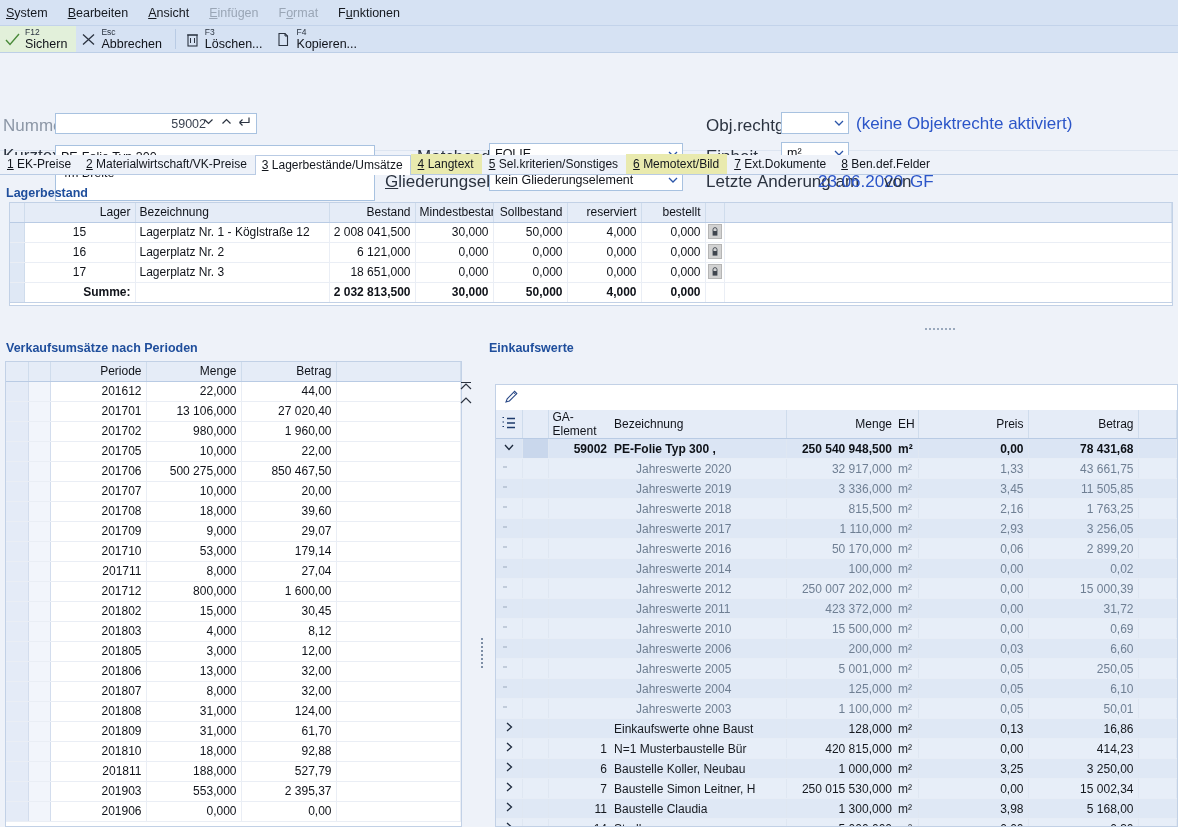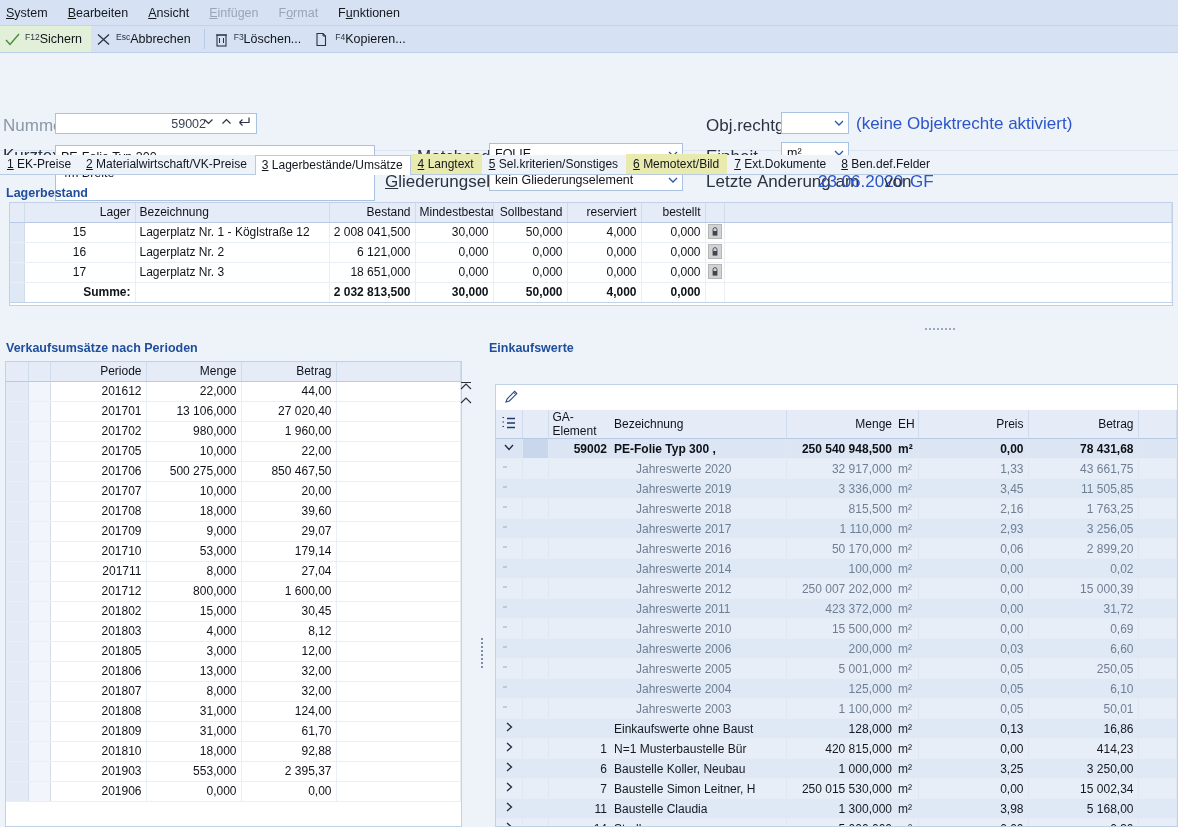--- a/index.html
+++ b/index.html
@@ -31,21 +31,21 @@
     display: flex; align-items: stretch;
     border-bottom: 1px solid #bdcfe7;
   }
   .tb-btn {
     display: flex; align-items: center; gap: 4px;
     padding: 0 9px 0 4px; cursor: default; position: relative;
   }
   .tb-btn.first { background: #e2f0da; }
   .tb-sep { width: 1px; background: #b9cbe4; margin: 3px 4px; }
   .tb-ico { width: 17px; height: 17px; display: inline-block; flex: none; }
-  .tb-lbls { display: flex; flex-direction: row; line-height: 1; }
+  .tb-lbls { display: flex; flex-direction: column; line-height: 1; }
   .tb-key { font-size: 8.5px; color: #2a3340; margin-bottom: 1px; }
   .tb-lab { font-size: 12.5px; color: #10131a; }
 
   
   .form {
     position: relative; background: #eef2f9;
     height: 98px; border-bottom: 1px solid #dde5f1;
   }
   .lbl { position: absolute; font-size: 17px; color: #2b3340; white-space: nowrap; }
   .lbl.grey { color: #8c97a6; }
@@ -563,20 +563,28 @@
             <td class="rsel"></td>
             <td class="rsel2"></td>
             <td class="ar">201810</td>
             <td class="ar">18,000</td>
             <td class="ar">92,88</td>
             <td class=""></td>
           </tr>
           <tr>
             <td class="rsel"></td>
             <td class="rsel2"></td>
+            <td class="ar">201811</td>
+            <td class="ar">188,000</td>
+            <td class="ar">527,79</td>
+            <td class=""></td>
+          </tr>
+          <tr>
+            <td class="rsel"></td>
+            <td class="rsel2"></td>
             <td class="ar">201903</td>
             <td class="ar">553,000</td>
             <td class="ar">2 395,37</td>
             <td class=""></td>
           </tr>
           <tr>
             <td class="rsel"></td>
             <td class="rsel2"></td>
             <td class="ar">201906</td>
             <td class="ar">0,000</td>

